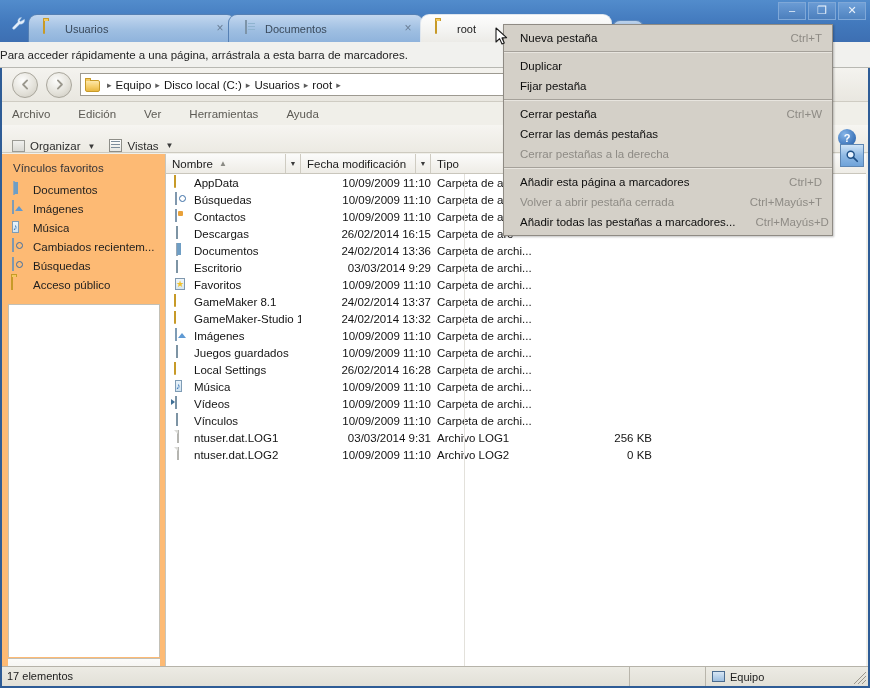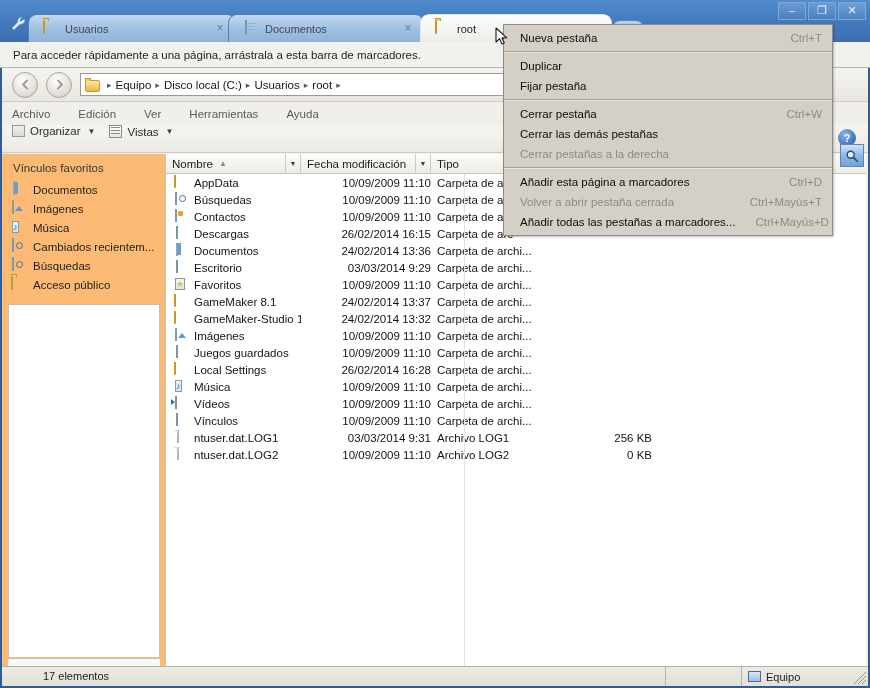--- a/index.html
+++ b/index.html
@@ -127,21 +127,20 @@
   
   #bookmarkbar {
     position: absolute;
     left: 0; top: 42px;
     width: 870px; height: 26px;
     background: #f1f1ee;
     border-bottom: 1px solid #b8b8b2;
     box-sizing: border-box;
     display: flex;
     align-items: center;
-    padding-left: 13px;
     color: #242424;
     font-size: 11.5px;
   }
 
   
   #explorer {
     position: absolute;
     left: 0; top: 68px;
     width: 870px;
     height: 620px;
@@ -213,21 +212,21 @@
 
   
   #toolbar {
     position: absolute;
     left: 0; top: 57px;
     width: 866px; height: 28px;
     background: linear-gradient(to bottom, #f6f5f1 0%, #eceae3 100%);
     border-bottom: 1px solid #cdcabf;
     box-sizing: border-box;
     display: flex;
-    align-items: flex-start;
+    align-items: flex-end;
     padding-left: 10px;
     font-size: 11.5px;
     color: #2c2c2c;
   }
   .tb-item {
     display: flex;
     align-items: center;
     margin-right: 14px;
   }
   .tb-item .tb-icon { margin-right: 5px; }
@@ -400,21 +399,20 @@
     position: absolute;
     left: 0; bottom: 0;
     width: 866px; height: 20px;
     background: linear-gradient(to bottom, #ecebe4 0%, #e2e0d7 100%);
     border-top: 1px solid #b6b3a9;
     box-sizing: border-box;
     display: flex;
     align-items: center;
     font-size: 11px;
     color: #1c1c1c;
-    padding-left: 36px;
   }
   #status-left {
     width: 628px;
     padding-left: 5px;
     border-right: 1px solid #b8b5ab;
     box-sizing: border-box;
     height: 19px;
     line-height: 19px;
   }
   #status-mid {

